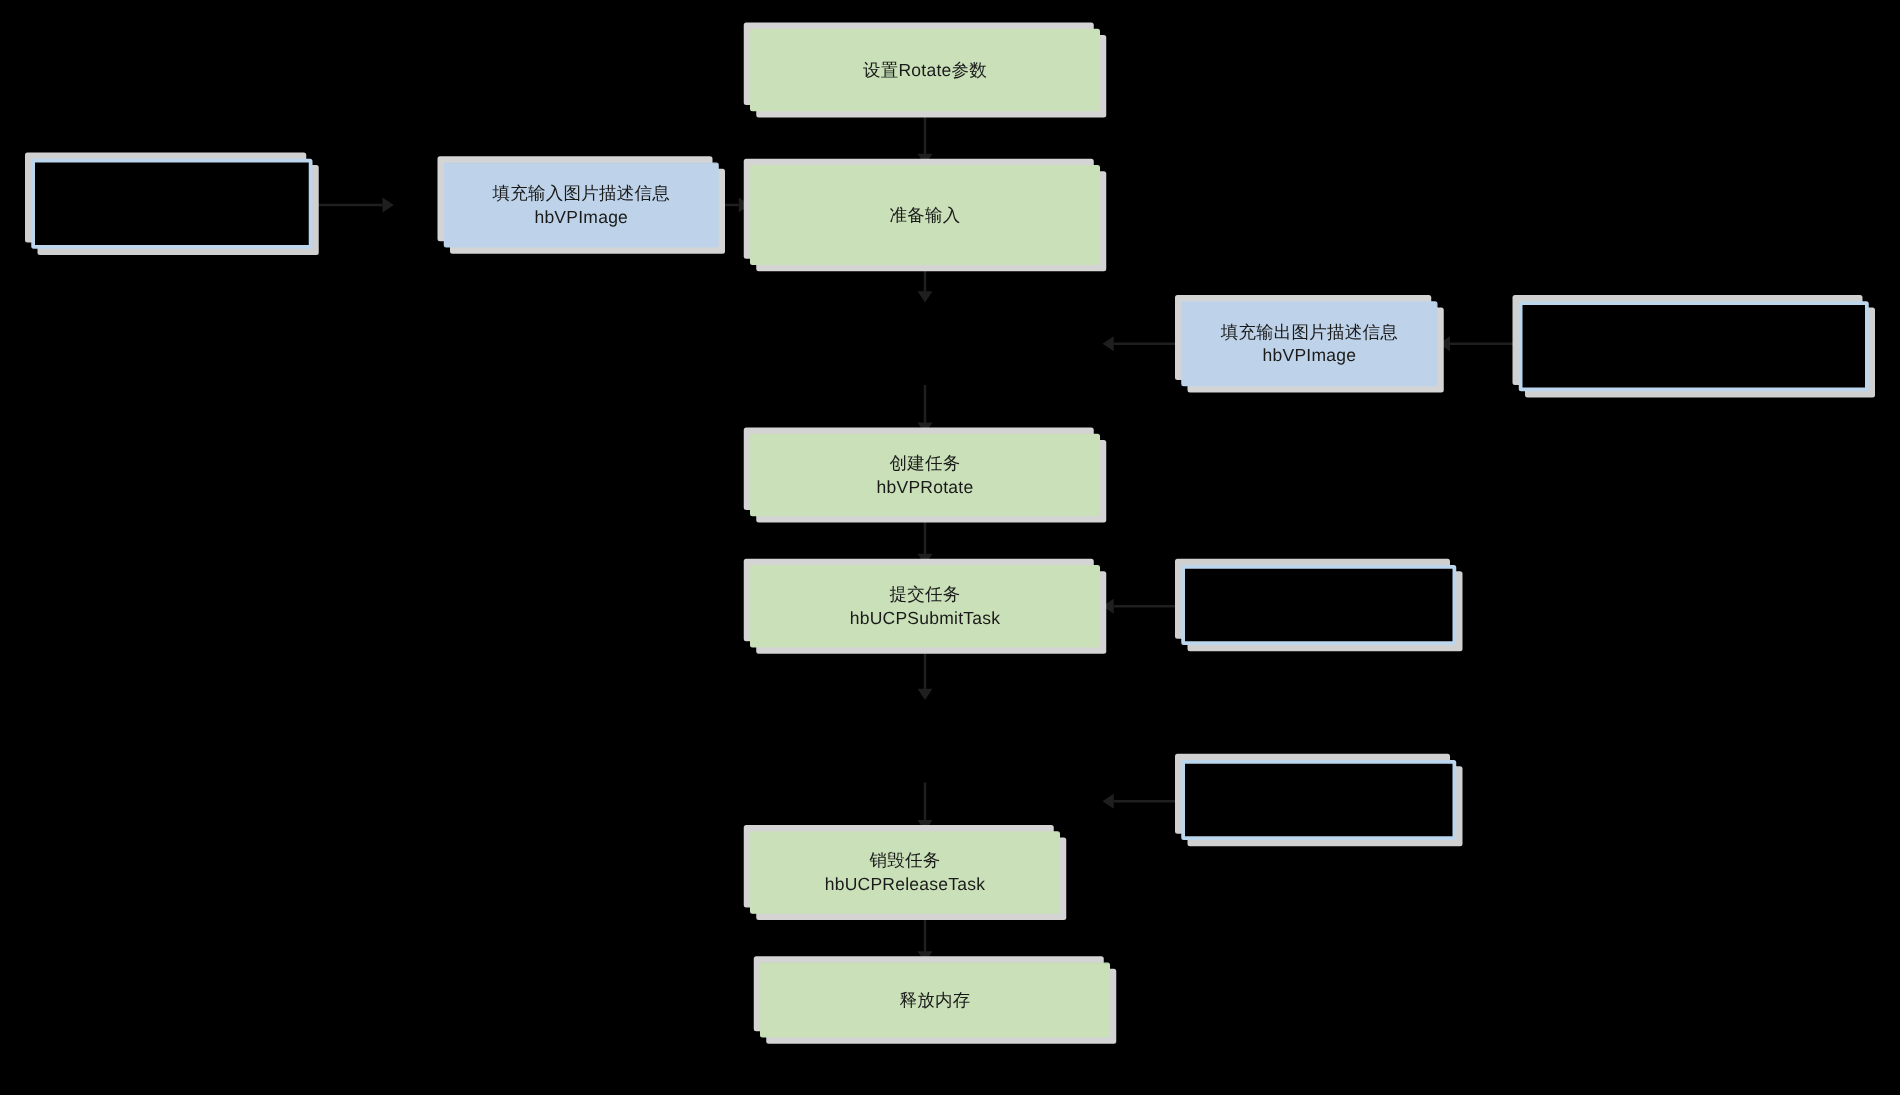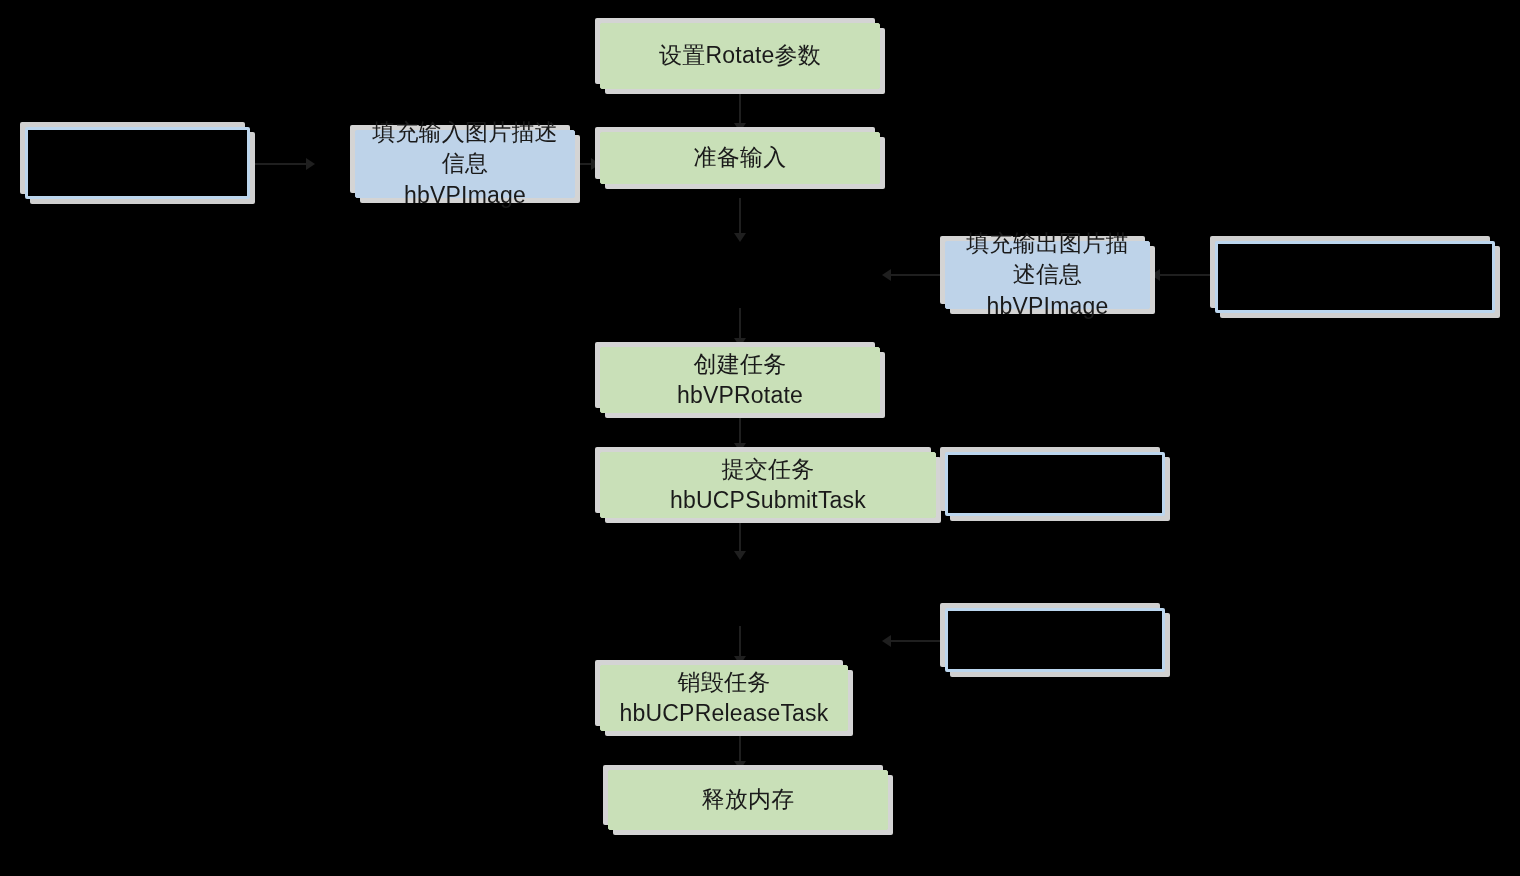--- a/index.html
+++ b/index.html
@@ -18,21 +18,21 @@
 
   
   .node {
     position: absolute;
     box-sizing: border-box;
     display: flex;
     align-items: center;
     justify-content: center;
     text-align: center;
     line-height: 1.35;
-    font-size: 23px;
+    font-size: 14px;
     color: #1a1a1a;
     border-radius: 2px;
     white-space: pre-line;
     letter-spacing: 0.2px;
   }
 
   
   .node.green {
     background: #c9e0b8;
     border: 1px solid #c9e0b8;
@@ -152,40 +152,40 @@
 
   <div class="node blue" style="left:315px; top:130px; width:220px; height:68px;margin-left:40px;">
     <span class="label">填充输入图片描述信息
 hbVPImage</span>
   </div>
 
   <div class="node green" style="left:600px; top:23px; width:280px; height:66px;">
     <span class="label">设置Rotate参数</span>
   </div>
 
-  <div class="node green" style="left:600px; top:132px; width:280px; height:52px;">
+  <div class="node green" style="left:600px; top:132px; width:280px; height:80px;">
     <span class="label">准备输入</span>
   </div>
 
 
   <div class="node blue" style="left:945px; top:241px; width:205px; height:68px;">
     <span class="label">填充输出图片描述信息
 hbVPImage</span>
   </div>
 
   <div class="node hollow" style="left:1215px; top:241px; width:280px; height:72px;">
     <span class="label"></span>
   </div>
 
   <div class="node green" style="left:600px; top:347px; width:280px; height:66px;">
     <span class="label">创建任务
 hbVPRotate</span>
   </div>
 
-  <div class="node green" style="left:600px; top:452px; width:336px; height:66px;">
+  <div class="node green" style="left:600px; top:452px; width:280px; height:66px;">
     <span class="label">提交任务
 hbUCPSubmitTask</span>
   </div>
 
   <div class="node hollow" style="left:945px; top:452px; width:220px; height:64px;">
     <span class="label"></span>
   </div>
 
 
   <div class="node hollow" style="left:945px; top:608px; width:220px; height:64px;">

